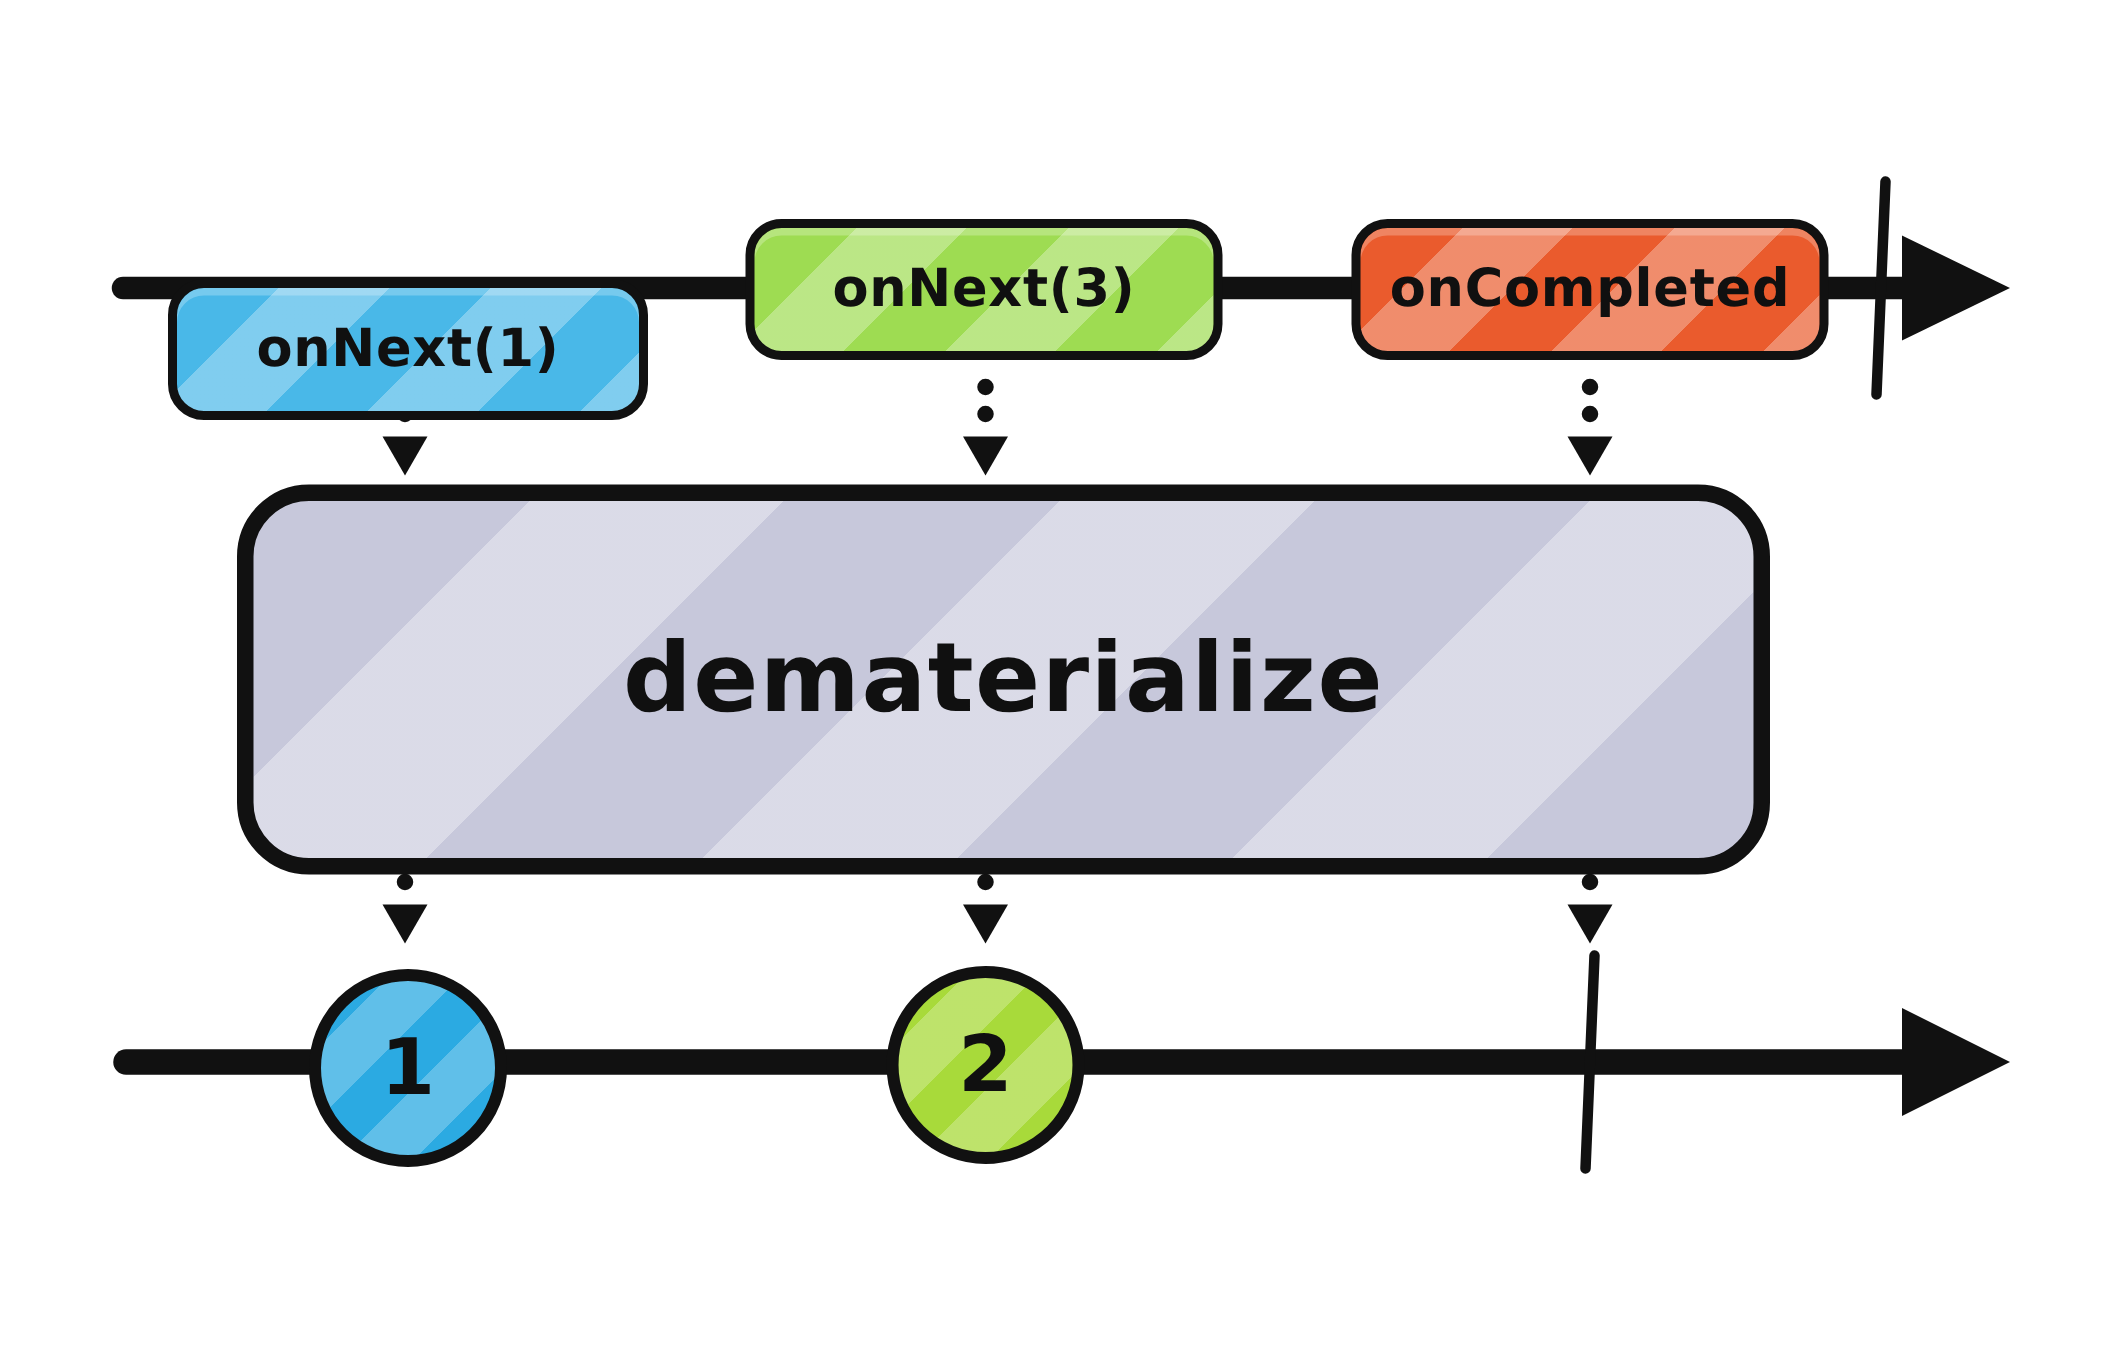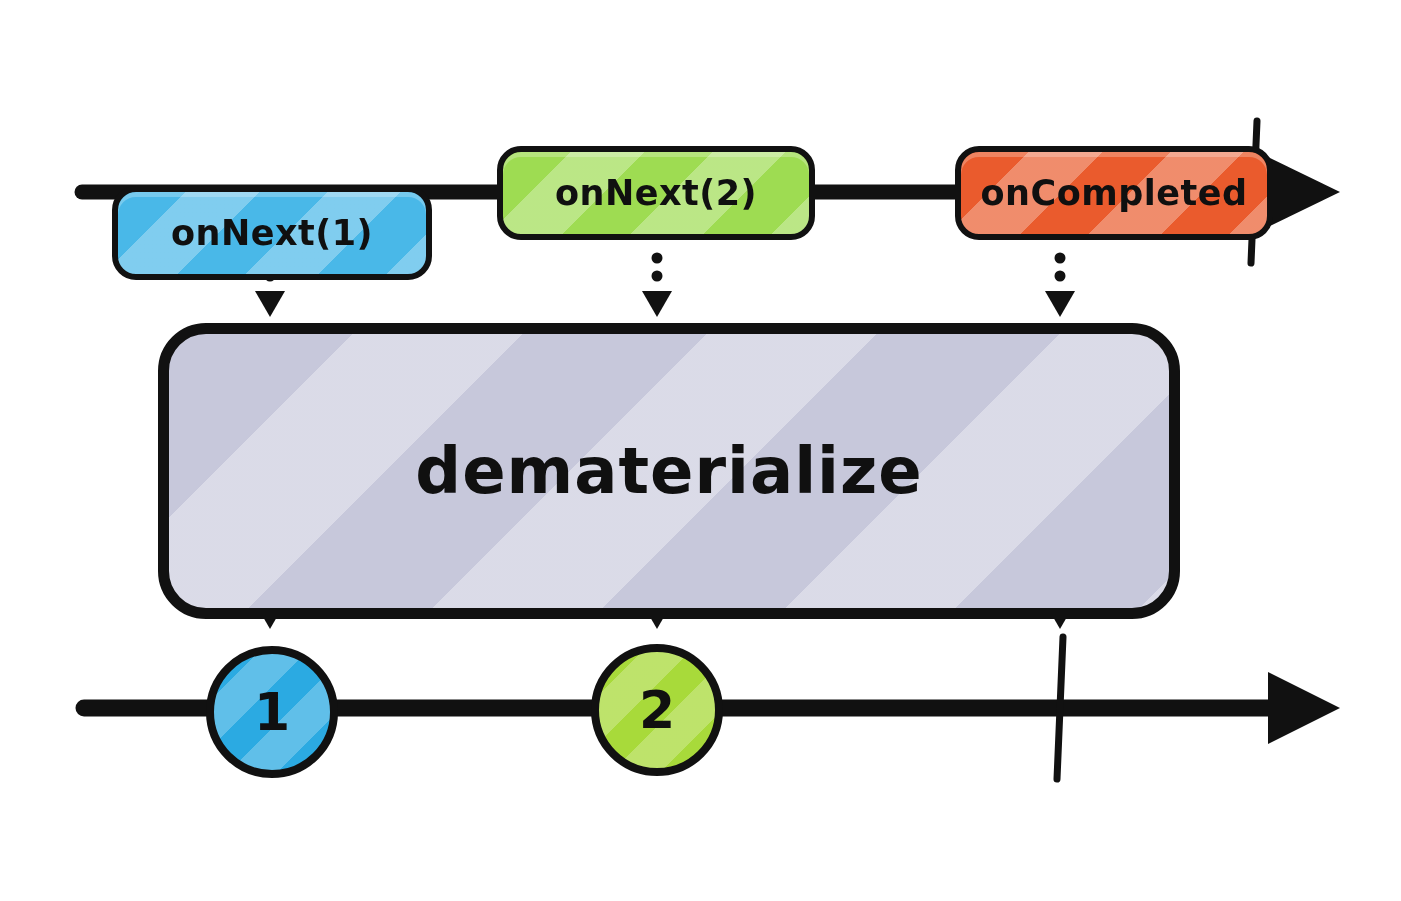--- a/index.html
+++ b/index.html
@@ -36,29 +36,29 @@
     font-size: 35px;
     font-weight: bold;
     letter-spacing: 0.5px;
     background-image: repeating-linear-gradient(135deg,
       rgba(255,255,255,0) 0 48px,
       rgba(255,255,255,0.30) 48px 100px);
     box-shadow: inset 0 5px 0 rgba(255,255,255,0.25);
   }
   .event-1 { left: 112px; }
   .event-2 { left: 497px; width: 318px; }
-  .event-3 { left: 955px; width: 318px; align-items: center; }
+  .event-3 { left: 901px; width: 318px; align-items: center; }
 
   
   .operator-box {
     position: absolute;
     left: 158px;
     top: 323px;
     width: 1022px;
-    height: 296px;
+    height: 260px;
     border: 11px solid #111;
     border-radius: 48px;
     display: flex;
     align-items: center;
     justify-content: center;
     font-size: 64px;
     font-weight: bold;
     letter-spacing: 1px;
     background-image: repeating-linear-gradient(135deg,
       rgba(255,255,255,0) 0 130px,
@@ -123,21 +123,21 @@
 
     <line class="tl tl2" x1="84" y1="708" x2="1296" y2="708"></line>
     <polygon class="fill" points="1268,672 1268,744 1340,708"></polygon>
     <line class="bar" x1="1063" y1="637" x2="1057" y2="779"></line>
   </svg>
 
   <div class="event-box event-1" style="background-color: rgb(73, 184, 232); margin-top: 40px;">
     <span>onNext(1)</span>
   </div>
   <div class="event-box event-2" style="background-color: rgb(158, 220, 82);">
-    <span>onNext(2)</span>
+    <span>onNext(3)</span>
   </div>
   <div class="event-box event-3" style="background-color: rgb(234, 91, 45);">
     <span>onCompleted</span>
   </div>
 
   <div class="operator-box" style="background-color: rgb(199, 200, 219);">
     <span>dematerialize</span>
   </div>
 
   <div class="marble marble-1" style="background-color: rgb(43, 170, 226);">

